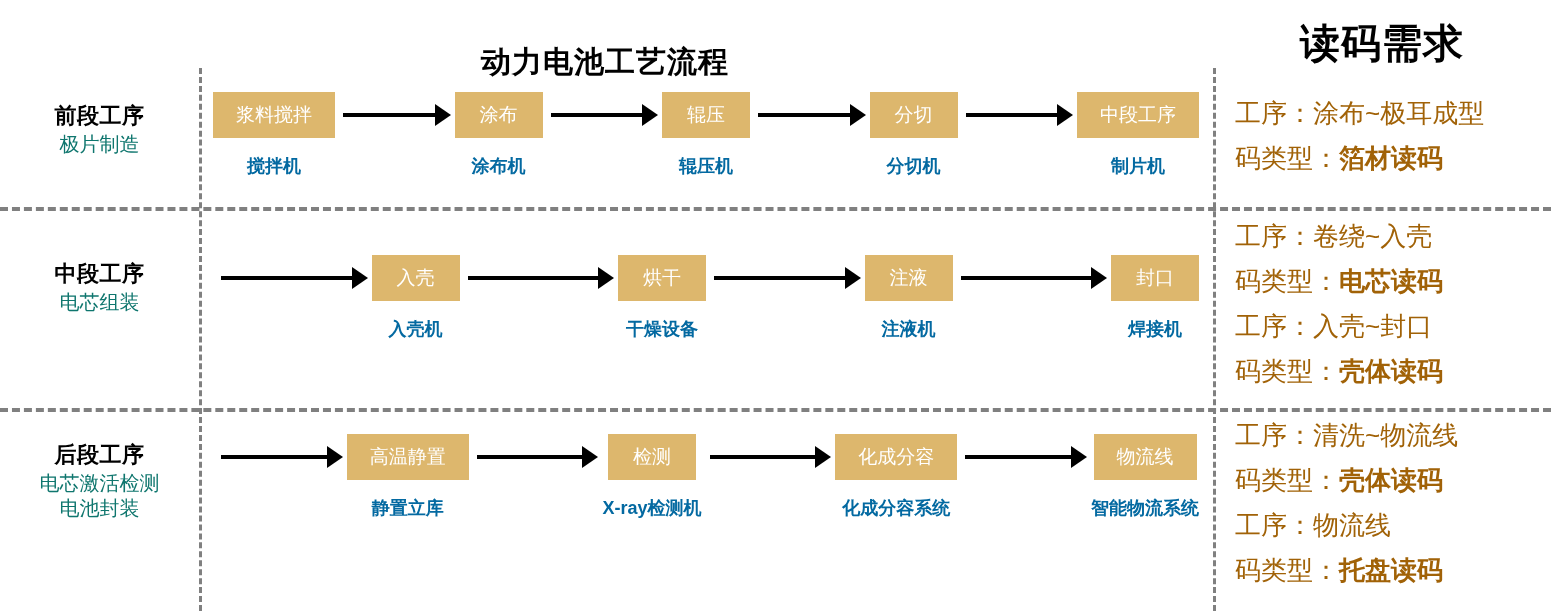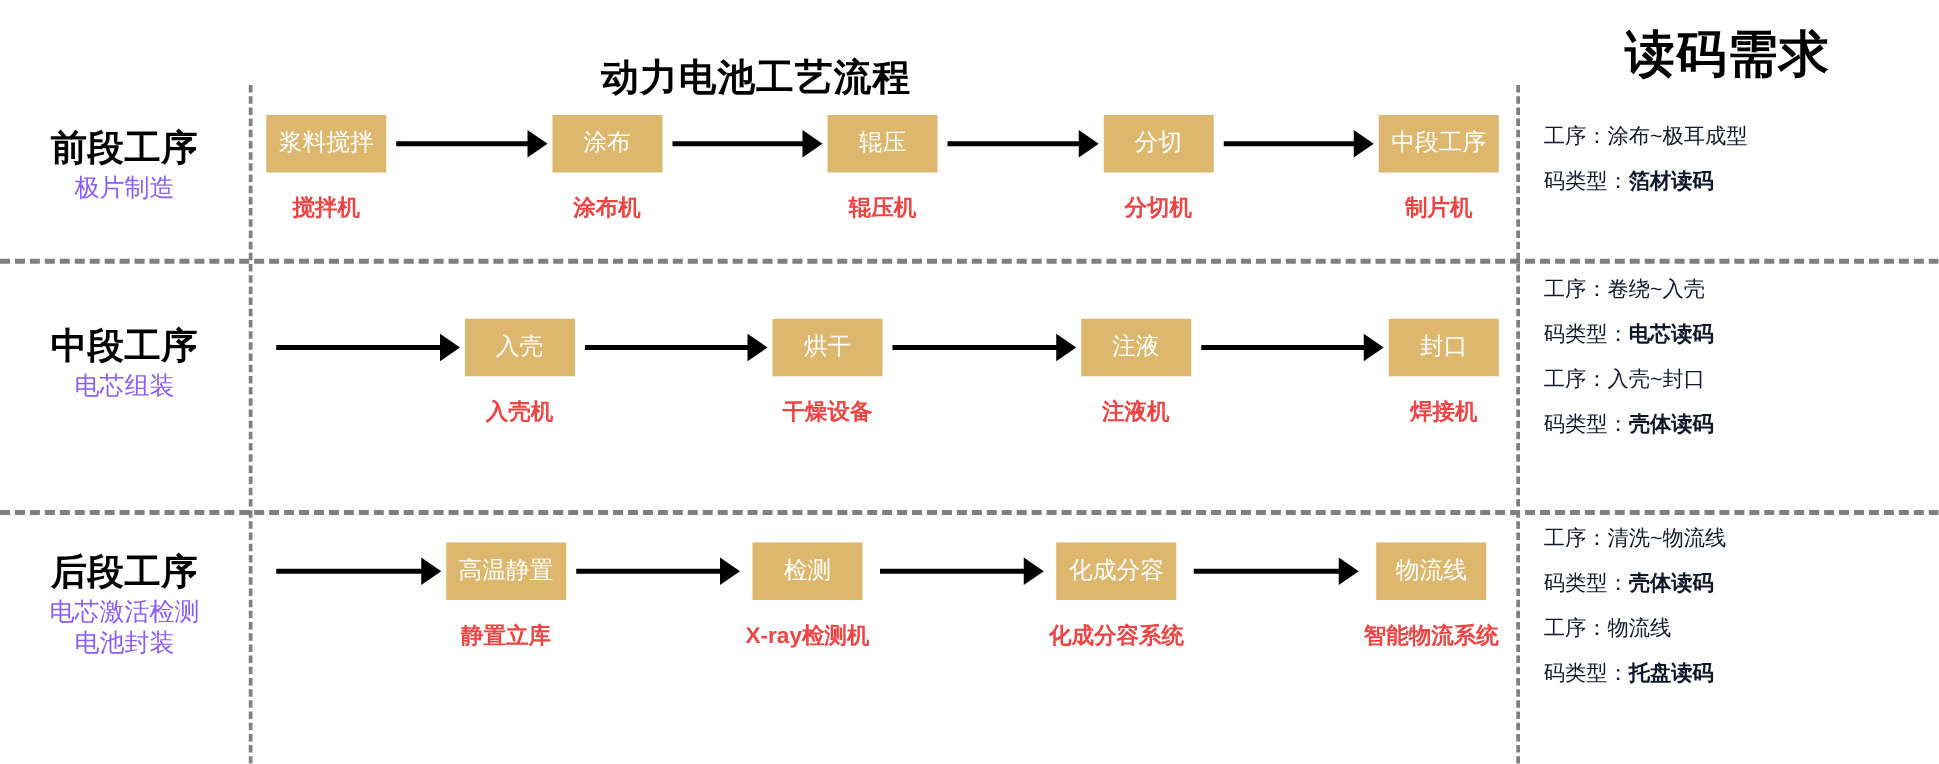--- a/index.html
+++ b/index.html
@@ -68,32 +68,31 @@
   #row-3 { top: 412px; height: 199px; }
 
   
   .stage-label {
     position: absolute;
     left: 0;
     width: 199px;
     text-align: center;
   }
   .stage-title {
-    font-size: 29px;
+    font-size: 22px;
     font-weight: bold;
     color: #000000;
     letter-spacing: 0.5px;
     line-height: 1.15;
   }
   .stage-sub {
     font-size: 20px;
-    color: #8b5cf6;
+    color: #0f766e;
     line-height: 1.25;
     margin-top: 4px;
-    font-family: Liberation Mono, monospace;
   }
   #row-1 .stage-label { top: 35px; }
   #row-2 .stage-label { top: 50px; }
   #row-3 .stage-label { top: 30px; }
 
   
   .flow {
     position: absolute;
     left: 199px;
     width: 1014px;
@@ -117,29 +116,29 @@
   }
   .step-box {
     background: #ddb76d;
     color: #ffffff;
     font-size: 19px;
     font-weight: normal;
     height: 46px;
     line-height: 46px;
     text-align: center;
     white-space: nowrap;
-    padding: 0 10px;
+    padding: 0 23px;
     min-width: 88px;
     box-sizing: border-box;
   }
   .step-machine {
     margin-top: 16px;
     font-size: 18px;
     font-weight: bold;
-    color: #ef4444;
+    color: #0369a1;
     white-space: nowrap;
     text-align: center;
   }
 
   
   .arrow {
     flex: 1 1 auto;
     position: relative;
     height: 46px;
     min-width: 40px;
@@ -171,22 +170,22 @@
     left: 1213px;
     width: 338px;
     box-sizing: border-box;
     padding-left: 22px;
   }
   #row-1 .req { top: 32px; }
   #row-2 .req { top: 12px; }
   #row-3 .req { top: 10px; }
 
   .req-line {
-    font-size: 17px;
-    color: #0f172a;
+    font-size: 26px;
+    color: #a16207;
     line-height: 1.0;
     margin-bottom: 19px;
     white-space: nowrap;
   }
   .req-line .req-strong { font-weight: bold; }
 </style>
 </head>
 <body>
 
 <div id="canvas">

